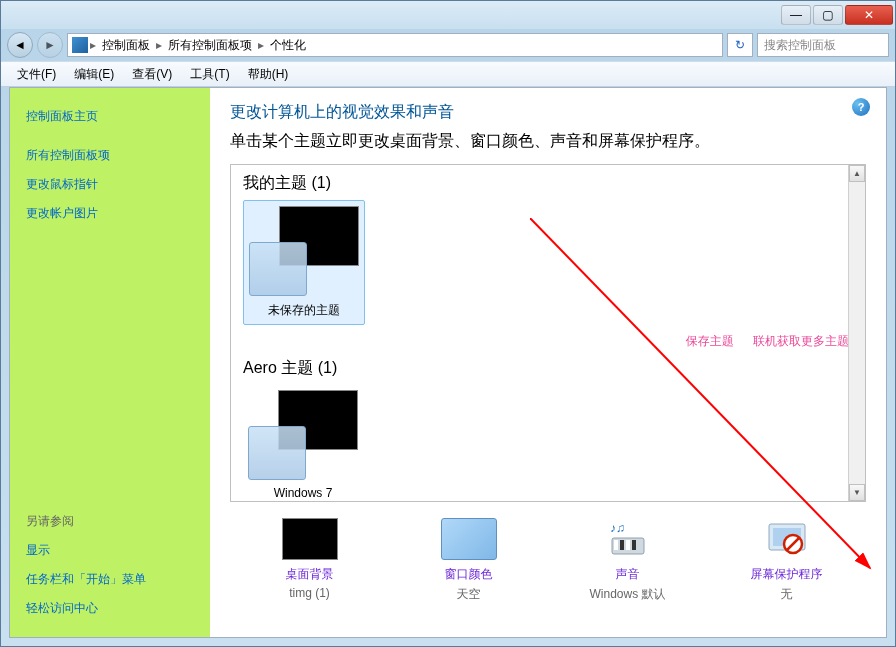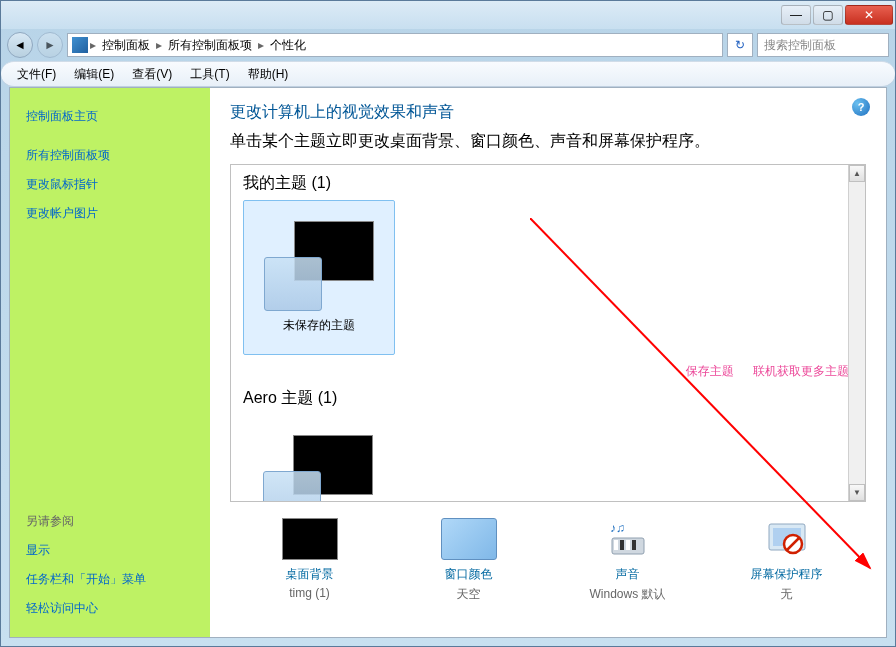--- a/index.html
+++ b/index.html
@@ -10,47 +10,47 @@
 .win-btn.min, .win-btn.max { background: linear-gradient(to bottom, #e8f0f8, #d0dce8); }
 .win-btn.close { background: linear-gradient(to bottom, #e86050, #c83020); color: white; width: 48px; }
 .addrbar { height: 32px; display: flex; align-items: center; padding: 0 6px; gap: 4px; }
 .navbtn { width: 26px; height: 26px; border-radius: 50%; background: linear-gradient(to bottom, #d8e8f4, #b8d0e0); border: 1px solid #90a8c0; display: flex; align-items: center; justify-content: center; }
 .breadcrumb { flex: 1; height: 24px; background: #fff; border: 1px solid #a0b0c0; display: flex; align-items: center; padding: 0 4px; gap: 2px; }
 .bc-icon { width: 16px; height: 16px; background: linear-gradient(135deg, #4090d0, #2060a0); }
 .bc-item { padding: 0 4px; cursor: pointer; }
 .bc-sep { color: #666; }
 .refresh-box { width: 26px; height: 24px; background: #fff; border: 1px solid #a0b0c0; display: flex; align-items: center; justify-content: center; color: #2060c0; }
 .searchbox { width: 132px; height: 24px; background: #fff; border: 1px solid #a0b0c0; padding: 0 6px; color: #888; display: flex; align-items: center; }
-.menubar { height: 26px; background: linear-gradient(to bottom, #f8fbfe, #e8f0f8); border-top: 1px solid #d0dce8; border-bottom: 1px solid #c0d0e0; display: flex; align-items: center; padding: 0 8px; gap: 2px; border-radius: 13px; }
+.menubar { height: 26px; background: linear-gradient(to bottom, #f8fbfe, #e8f0f8); border-top: 1px solid #d0dce8; border-bottom: 1px solid #c0d0e0; display: flex; align-items: center; padding: 0 8px; gap: 2px; }
 .menu-item { padding: 2px 8px; cursor: pointer; }
 .content { flex: 1; display: flex; background: #fff; margin: 0 8px 8px 8px; border: 1px solid #a0b0c0; overflow: hidden; }
 .sidebar { width: 200px; background: #bef264; padding: 14px 16px; display: flex; flex-direction: column; }
 .side-link { color: #0066cc; padding: 6px 0; cursor: pointer; }
 .side-group-title { color: #666; margin-top: auto; padding-bottom: 6px; }
 .main { flex: 1; padding: 14px 20px; position: relative; overflow: hidden; }
 .help-icon { position: absolute; top: 10px; right: 16px; width: 18px; height: 18px; border-radius: 50%; background: radial-gradient(circle at 30% 30%, #6ac0f0, #2070c0); color: #fff; font-weight: bold; display: flex; align-items: center; justify-content: center; font-size: 11px; }
 h1 { color: #005696; font-size: 16px; font-weight: normal; margin-bottom: 8px; }
 .subtitle { font-size: 16px; margin-bottom: 12px; }
 .theme-scroll { border: 1px solid #c0c0c0; height: 338px; padding: 8px 12px; overflow-y: auto; position: relative; }
 .section-head { font-size: 16px; margin-bottom: 6px; }
-.theme-item { display: inline-block; text-align: center; padding: 20px; cursor: pointer; }
+.theme-item { display: inline-block; text-align: center; padding: 5px; cursor: pointer; }
 .theme-item.selected { background: #e0f0ff; border: 1px solid #80c0f0; border-radius: 2px; }
 .theme-preview { width: 110px; height: 90px; position: relative; margin-bottom: 6px; }
 .wallpaper { position: absolute; top: 0; right: 0; width: 80px; height: 60px; background: #000; border: 1px solid #888; }
 .winprev { position: absolute; bottom: 0; left: 0; width: 58px; height: 54px; background: linear-gradient(to bottom, rgba(200,225,245,0.85), rgba(170,200,230,0.85)); border: 1px solid #7fa8d0; border-radius: 3px; }
 .theme-links { text-align: right; padding: 8px 4px; }
 .theme-links a { color: #ec4899; margin-left: 16px; cursor: pointer; }
 .bottom-row { display: flex; justify-content: space-around; margin-top: 16px; }
 .bottom-item { text-align: center; cursor: pointer; width: 130px; }
 .bottom-icon { width: 56px; height: 42px; margin: 0 auto 6px; display: flex; align-items: center; justify-content: center; }
 .bi-wallpaper { background: #000; border: 1px solid #888; }
 .bi-color { background: linear-gradient(135deg, #b0d8f8, #80b8e8); border: 1px solid #6090c0; border-radius: 3px; }
 .bi-sound { position: relative; }
 .bi-scr { position: relative; }
-.bottom-title { color: #0369a1; margin-bottom: 3px; }
+.bottom-title { color: #6d28d9; margin-bottom: 3px; }
 .bottom-value { color: #666; }
 .arrow { position: absolute; pointer-events: none; }
 .scrollbar { position: absolute; right: 0; top: 0; bottom: 0; width: 17px; background: #f0f0f0; border-left: 1px solid #d0d0d0; }
 .sb-btn { height: 17px; background: linear-gradient(to bottom,#f8f8f8,#e0e0e0); border: 1px solid #c0c0c0; display:flex;align-items:center;justify-content:center;font-size:8px;color:#555;}
 .sb-track { position: absolute; top: 17px; bottom: 17px; left: 0; right: 0; }
 </style>
 </head>
 <body>
 
 <div class="window">

